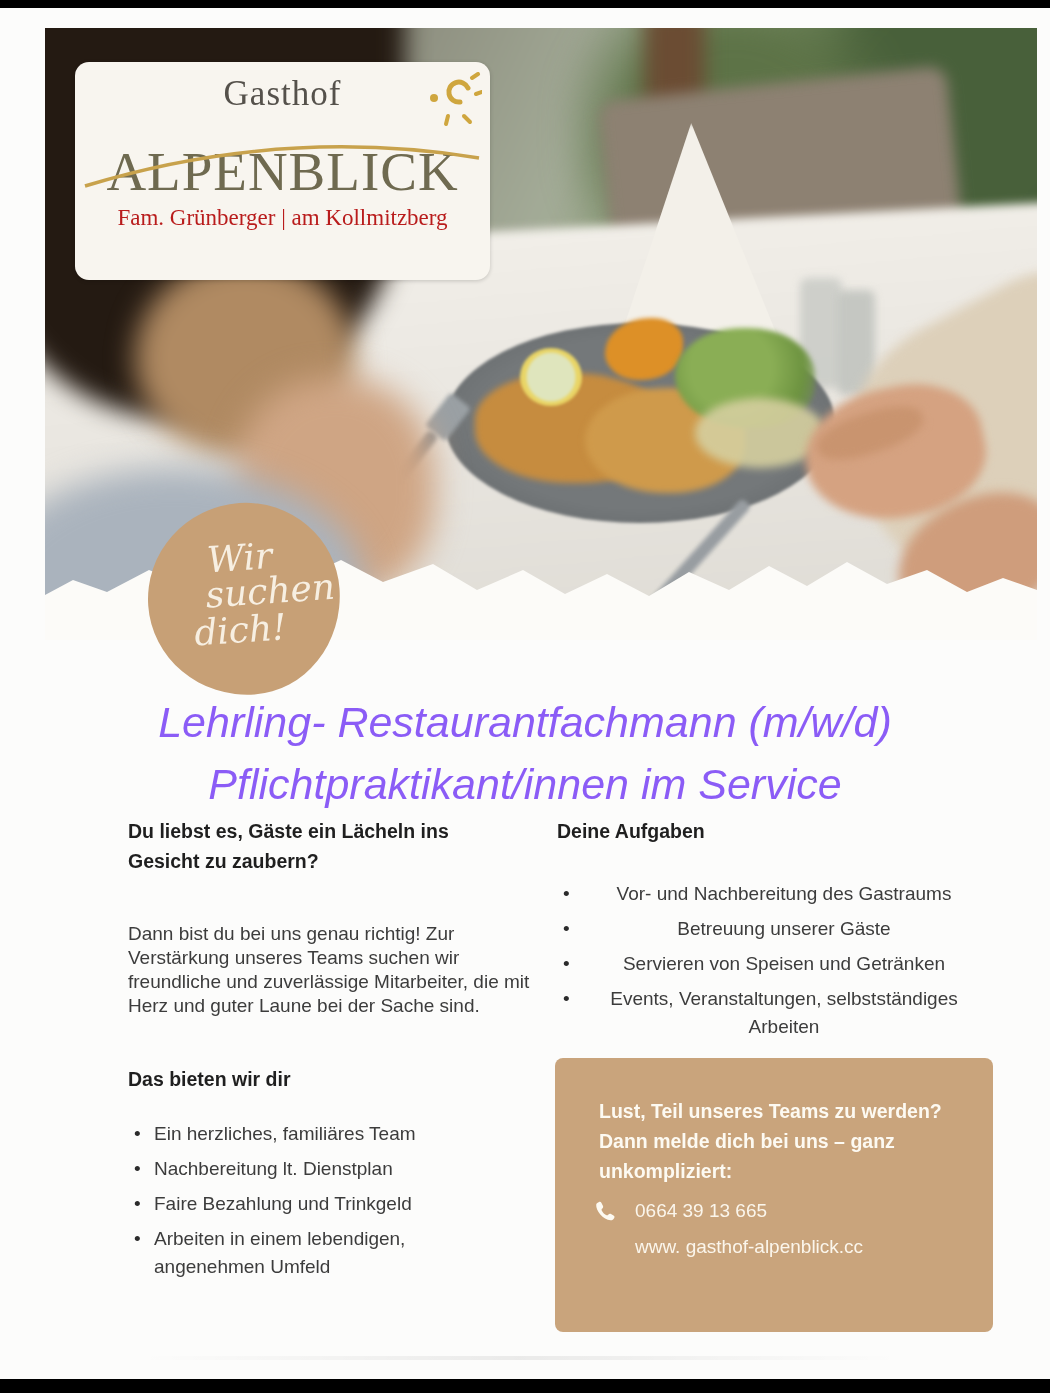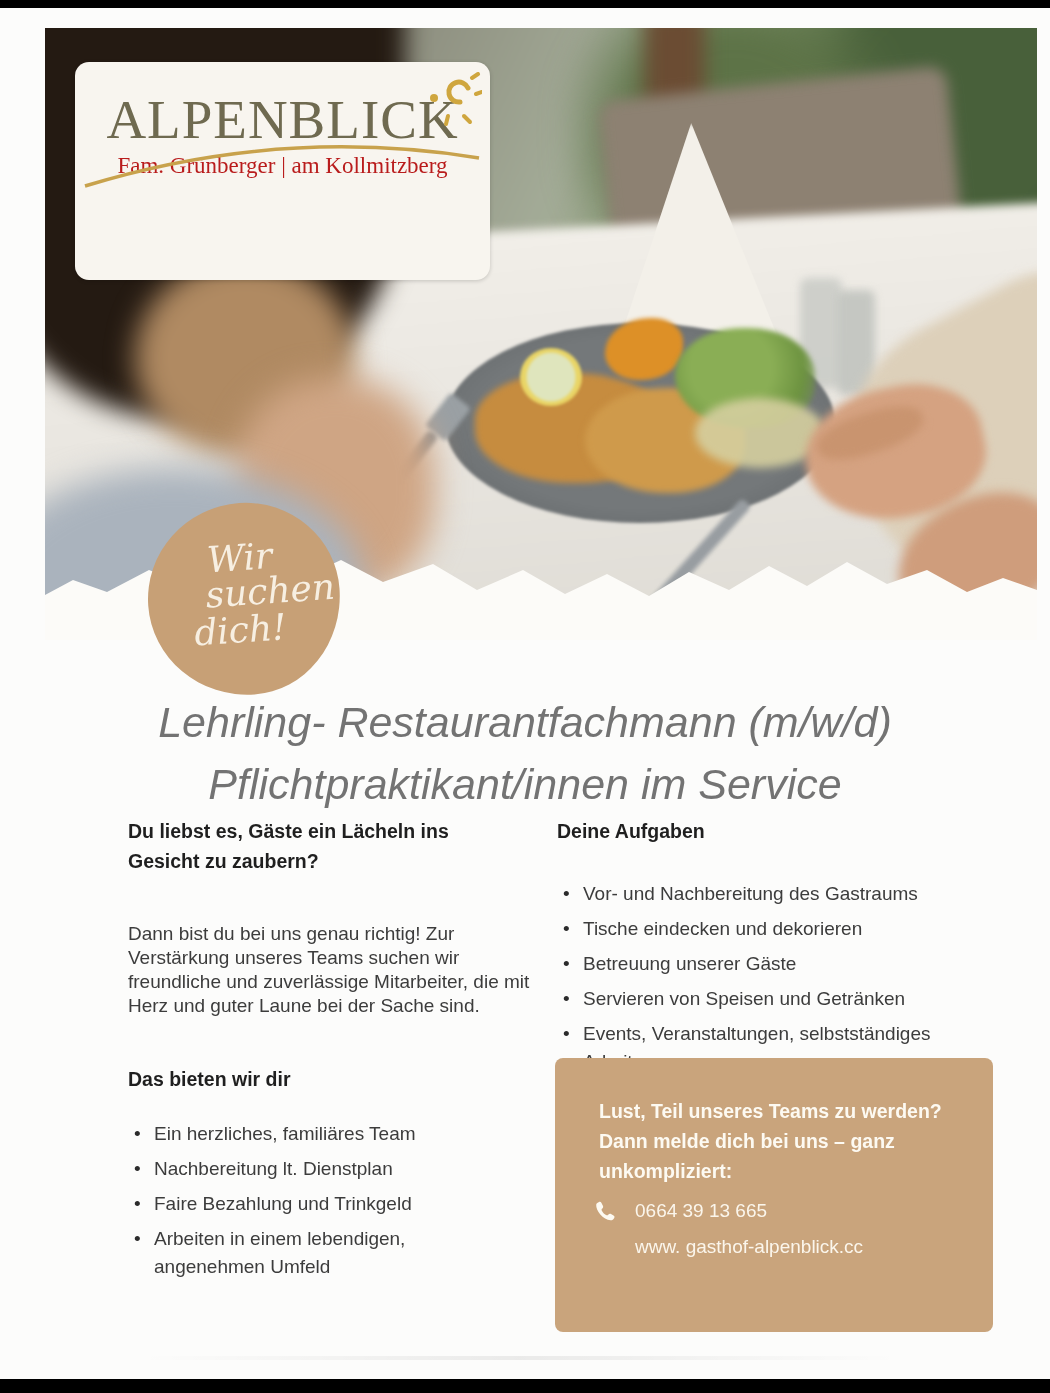--- a/index.html
+++ b/index.html
@@ -14,21 +14,21 @@
   .logo-card{position:absolute;left:30px;top:34px;width:415px;height:218px;background:#f8f5ef;border-radius:14px;box-shadow:0 1px 4px rgba(0,0,0,.18);z-index:30;text-align:center;}
   .logo-gasthof{font-family:"Liberation Serif",serif;font-size:35px;color:#55514b;margin-top:12px;letter-spacing:1px;}
   .logo-name{font-family:"Liberation Serif",serif;font-size:55px;color:#6f6a50;letter-spacing:1px;margin-top:26px;white-space:nowrap;}
   .logo-sub{font-family:"Liberation Serif",serif;font-size:23px;color:#b91c1c;margin-top:2px;white-space:nowrap;}
   
   .badge{position:absolute;left:148px;top:503px;width:192px;height:192px;background:#c7a076;border-radius:51% 49% 48% 52%/50% 48% 52% 50%;z-index:40;color:#f7efe2;font-family:"DejaVu Serif",serif;font-style:italic;transform:rotate(-4deg);}
   .badge .b1{font-size:36px;margin:34px 0 0 62px;}
   .badge .b2{font-size:36px;margin:-6px 0 0 58px;}
   .badge .b3{font-size:36px;margin:-4px 0 0 44px;}
   
-  .headline{position:absolute;left:0;top:698px;width:1050px;text-align:center;z-index:20;color:#737373;font-style:italic;}
+  .headline{position:absolute;left:0;top:698px;width:1050px;text-align:center;z-index:20;color:#8b5cf6;font-style:italic;}
   .headline .h1{font-size:43px;}
   .headline .h2{font-size:43px;margin-top:13px;}
   
   .colL{position:absolute;left:128px;top:816px;width:424px;color:#3c3c3c;}
   .colR{position:absolute;left:557px;top:816px;width:436px;color:#3c3c3c;}
   h3.sec{font-size:19.5px;font-weight:bold;color:#1f1f1f;margin:0 0 0 0;line-height:30px;max-width:380px;}
   p.body{font-size:19px;line-height:24px;margin:46px 0 0 0;}
   ul.blist{list-style:none;margin:26px 0 0 0;padding:0 0 0 26px;}
   ul.blist li{font-size:19px;line-height:28px;margin-bottom:7px;position:relative;}
   ul.blist li::before{content:"•";position:absolute;left:-20px;top:0;color:#2b2b2b;}
@@ -92,20 +92,21 @@
     <div class="layer" style="left:-60px;top:-40px;width:420px;height:430px;background:#241a12;border-radius:0 0 55% 45%;filter:blur(12px);"></div>
     <div class="layer" style="left:90px;top:230px;width:220px;height:200px;background:#b08a62;border-radius:50%;filter:blur(14px);"></div>
     <div class="layer" style="left:190px;top:350px;width:200px;height:220px;background:#cfa584;border-radius:45%;filter:blur(16px);"></div>
     <div class="layer" style="left:-60px;top:440px;width:380px;height:240px;background:#aab3bd;border-radius:50% 50% 0 0;filter:blur(16px);"></div>
 
     <svg class="layer" style="left:0;bottom:0;width:992px;height:100px;" viewBox="0 0 992 100" preserveAspectRatio="none">
       <polygon fill="#fcfbf8" points="0,55 28,40 62,52 104,30 148,48 196,26 244,44 296,20 338,42 388,24 432,50 478,30 520,54 562,34 604,56 644,32 684,50 724,26 762,46 802,22 842,44 882,30 922,52 958,38 992,50 992,100 0,100"></polygon>
     </svg>
 
     <div class="logo-card">
+      <div class="logo-gasthof">Gasthof</div>
       <svg style="position:absolute;left:6px;top:58px;width:402px;height:70px;" viewBox="0 0 402 70">
         <path d="M 4,66 Q 200,6 398,38" stroke="#c8a24c" stroke-width="3.5" fill="none"></path>
       </svg>
       <svg style="position:absolute;right:8px;top:10px;width:62px;height:56px;" viewBox="0 0 62 56">
         <path d="M 40,30 a 10,10 0 1 1 8,-14" stroke="#cfa63e" stroke-width="5" fill="none" stroke-linecap="round"></path>
         <circle cx="14" cy="26" r="4" fill="#cfa63e"></circle>
         <path d="M 52,6 L 58,2" stroke="#cfa63e" stroke-width="4" stroke-linecap="round"></path>
         <path d="M 56,22 L 62,20" stroke="#cfa63e" stroke-width="4" stroke-linecap="round"></path>
         <path d="M 44,44 L 50,50" stroke="#cfa63e" stroke-width="4" stroke-linecap="round"></path>
         <path d="M 28,44 L 26,52" stroke="#cfa63e" stroke-width="4" stroke-linecap="round"></path>
@@ -133,23 +134,22 @@
     <ul class="blist" style="max-width:330px;">
       <li>Ein herzliches, familiäres Team</li>
       <li>Nachbereitung lt. Dienstplan</li>
       <li>Faire Bezahlung und Trinkgeld</li>
       <li>Arbeiten in einem lebendigen, angenehmen Umfeld</li>
     </ul>
   </div>
 
   <div class="colR">
     <h3 class="sec">Deine Aufgaben</h3>
-    <ul class="blist" style="margin-top:34px;max-width:402px;">
+    <ul class="blist" style="margin-top:34px;max-width:402px;text-align:center;">
       <li>Vor- und Nachbereitung des Gastraums</li>
-      <li>Tische eindecken und dekorieren</li>
       <li>Betreuung unserer Gäste</li>
       <li>Servieren von Speisen und Getränken</li>
       <li>Events, Veranstaltungen, selbstständiges Arbeiten</li>
     </ul>
   </div>
 
   <div class="contact">
     <div class="head">Lust, Teil unseres Teams zu werden? Dann melde dich bei uns – ganz unkompliziert:</div>
     <div class="crow">
       <span class="cicon">

